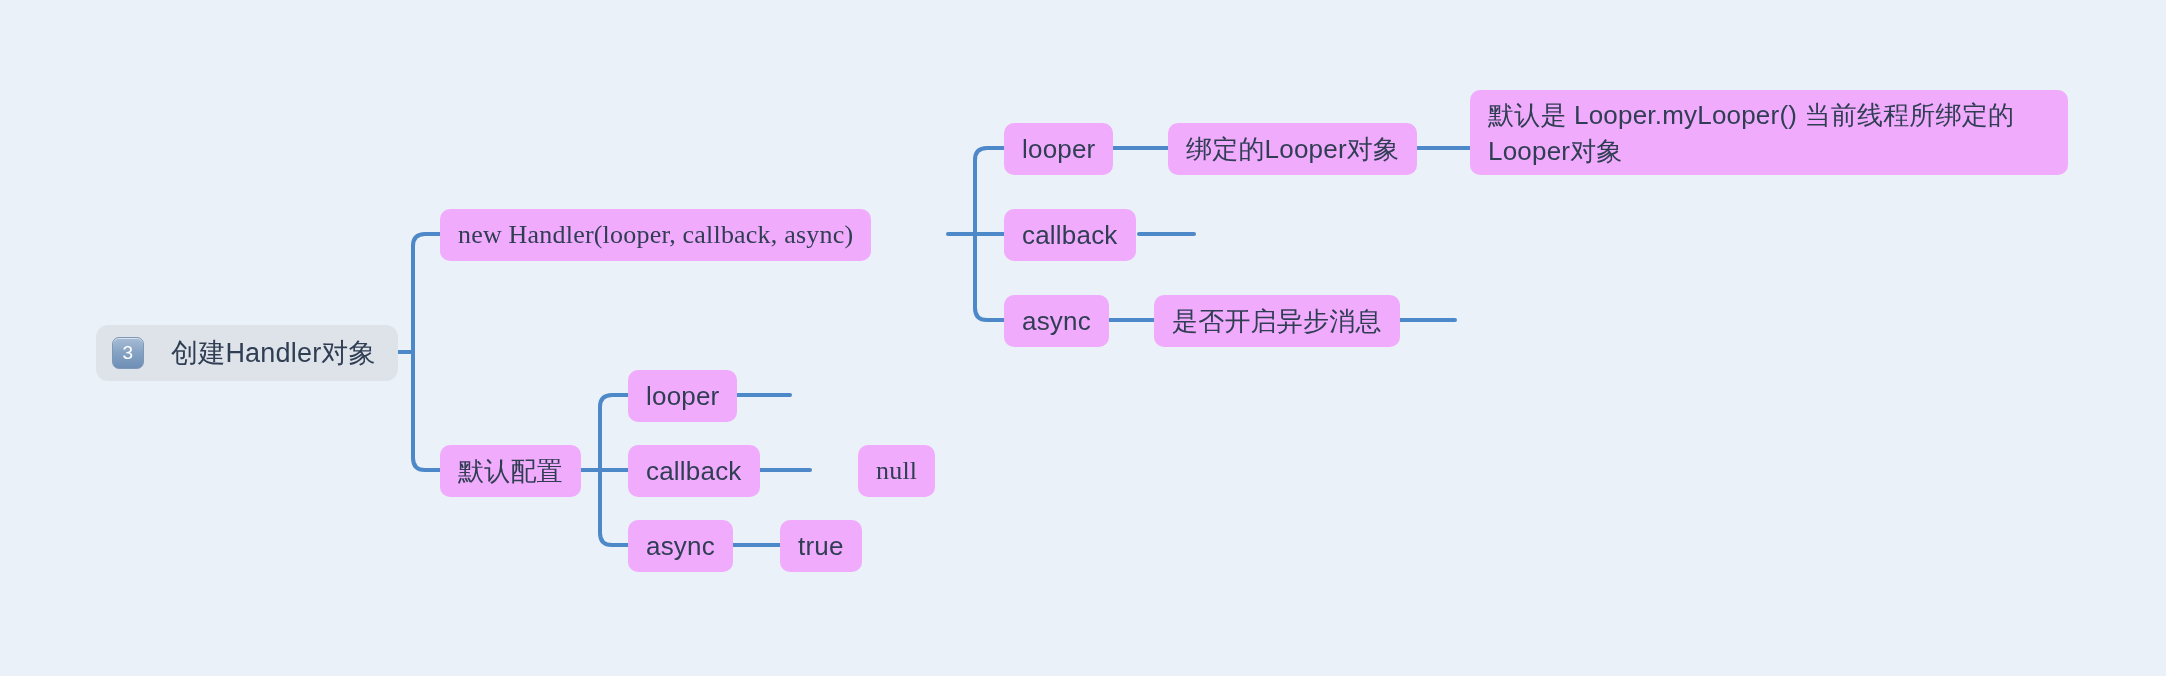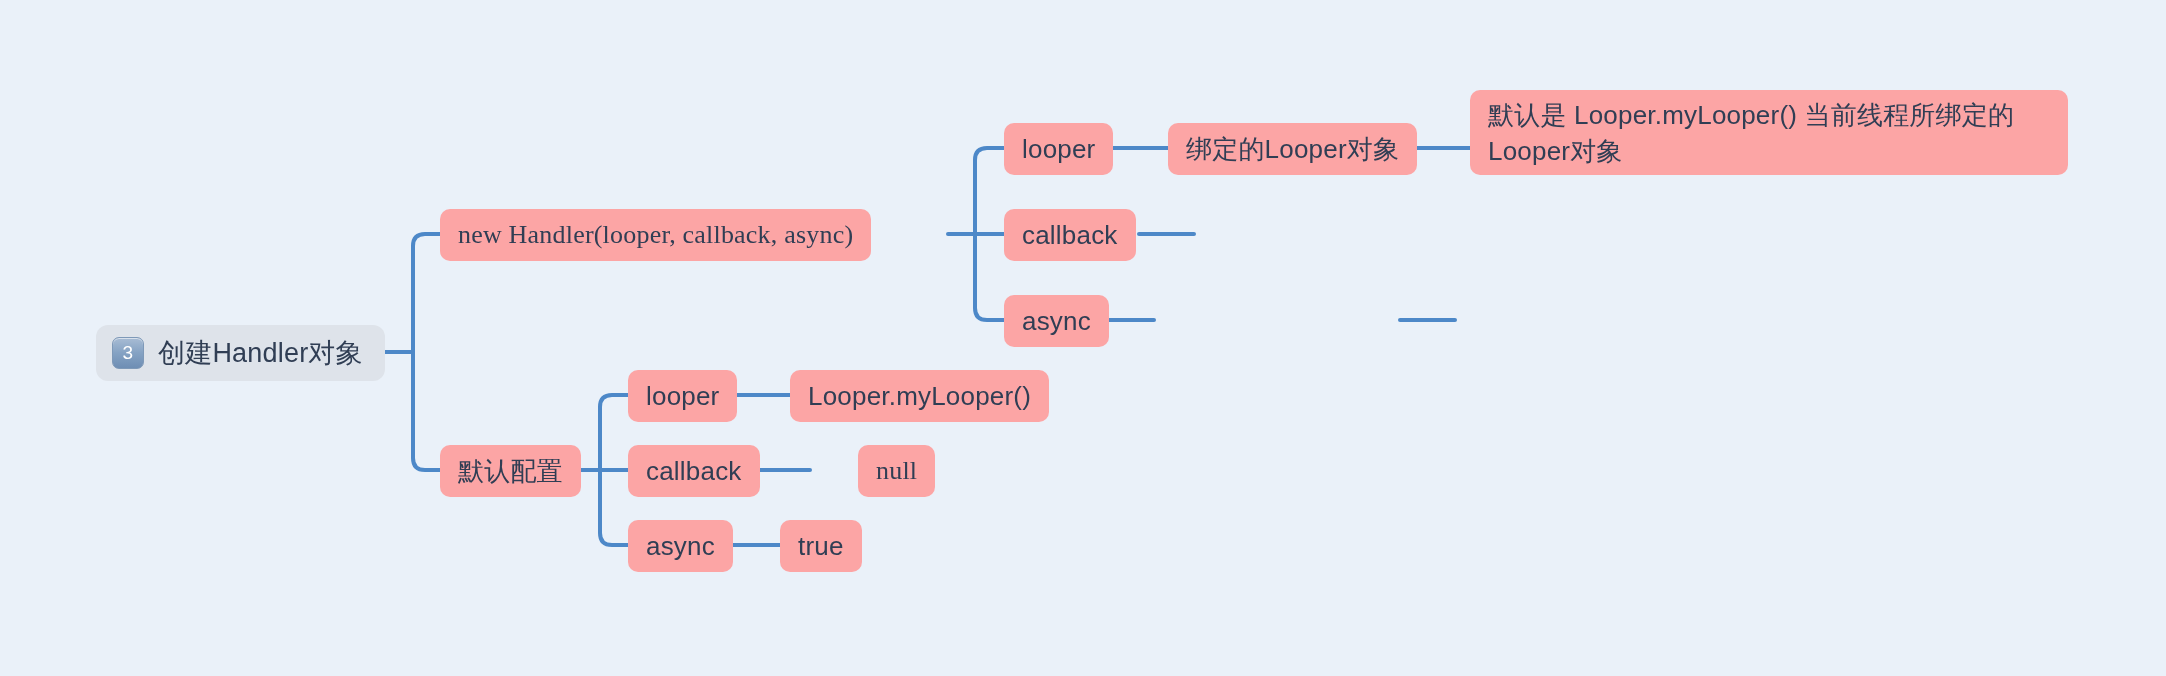--- a/index.html
+++ b/index.html
@@ -28,21 +28,21 @@
     top: 0;
     width: 2166px;
     height: 676px;
     pointer-events: none;
   }
 
   
   .node {
     position: absolute;
     box-sizing: border-box;
-    background: #fca5a5;
+    background: #f0abfc;
     border-radius: 10px;
     color: #303e54;
     font-size: 26px;
     line-height: 36px;
     letter-spacing: 0.2px;
     display: flex;
     align-items: center;
     padding: 10px 18px;
     white-space: nowrap;
   }
@@ -71,20 +71,21 @@
     color: #ffffff;
     font-size: 19px;
     line-height: 30px;
     text-align: center;
     font-weight: 400;
     display: block;
   }
 
   .root-label {
     display: block;
+    margin-left: 13px;
   }
 
   .node-text {
     display: block;
   }
 </style>
 </head>
 <body>
 
 <div id="mindmap">
@@ -144,20 +145,23 @@
 
   <div class="node" style="left:1004px; top:295px; height:52px;">
     <span class="node-text">async</span>
   </div>
 
   <div class="node" style="left:1168px; top:123px; height:52px;">
     <span class="node-text">绑定的Looper对象</span>
   </div>
 
 
+  <div class="node" style="left:1154px; top:295px; height:52px;">
+    <span class="node-text">是否开启异步消息</span>
+  </div>
 
   <div class="node wrap" style="left:1470px; top:90px; width:598px; height:85px; align-items:center;">
     <span class="node-text">默认是 Looper.myLooper() 当前线程所绑定的Looper对象</span>
   </div>
 
 
   <div class="node" style="left:440px; top:445px; height:52px;">
     <span class="node-text">默认配置</span>
   </div>
 
@@ -166,23 +170,20 @@
   </div>
 
   <div class="node" style="left:628px; top:445px; height:52px;">
     <span class="node-text">callback</span>
   </div>
 
   <div class="node" style="left:628px; top:520px; height:52px;">
     <span class="node-text">async</span>
   </div>
 
-  <div class="node" style="left:790px; top:370px; height:52px;">
-    <span class="node-text">Looper.myLooper()</span>
-  </div>
 
   <div class="node" style="left:858px; top:445px; height:52px;font-family:Liberation Serif, serif;">
     <span class="node-text">null</span>
   </div>
 
   <div class="node" style="left:780px; top:520px; height:52px;">
     <span class="node-text">true</span>
   </div>
 
 </div>

